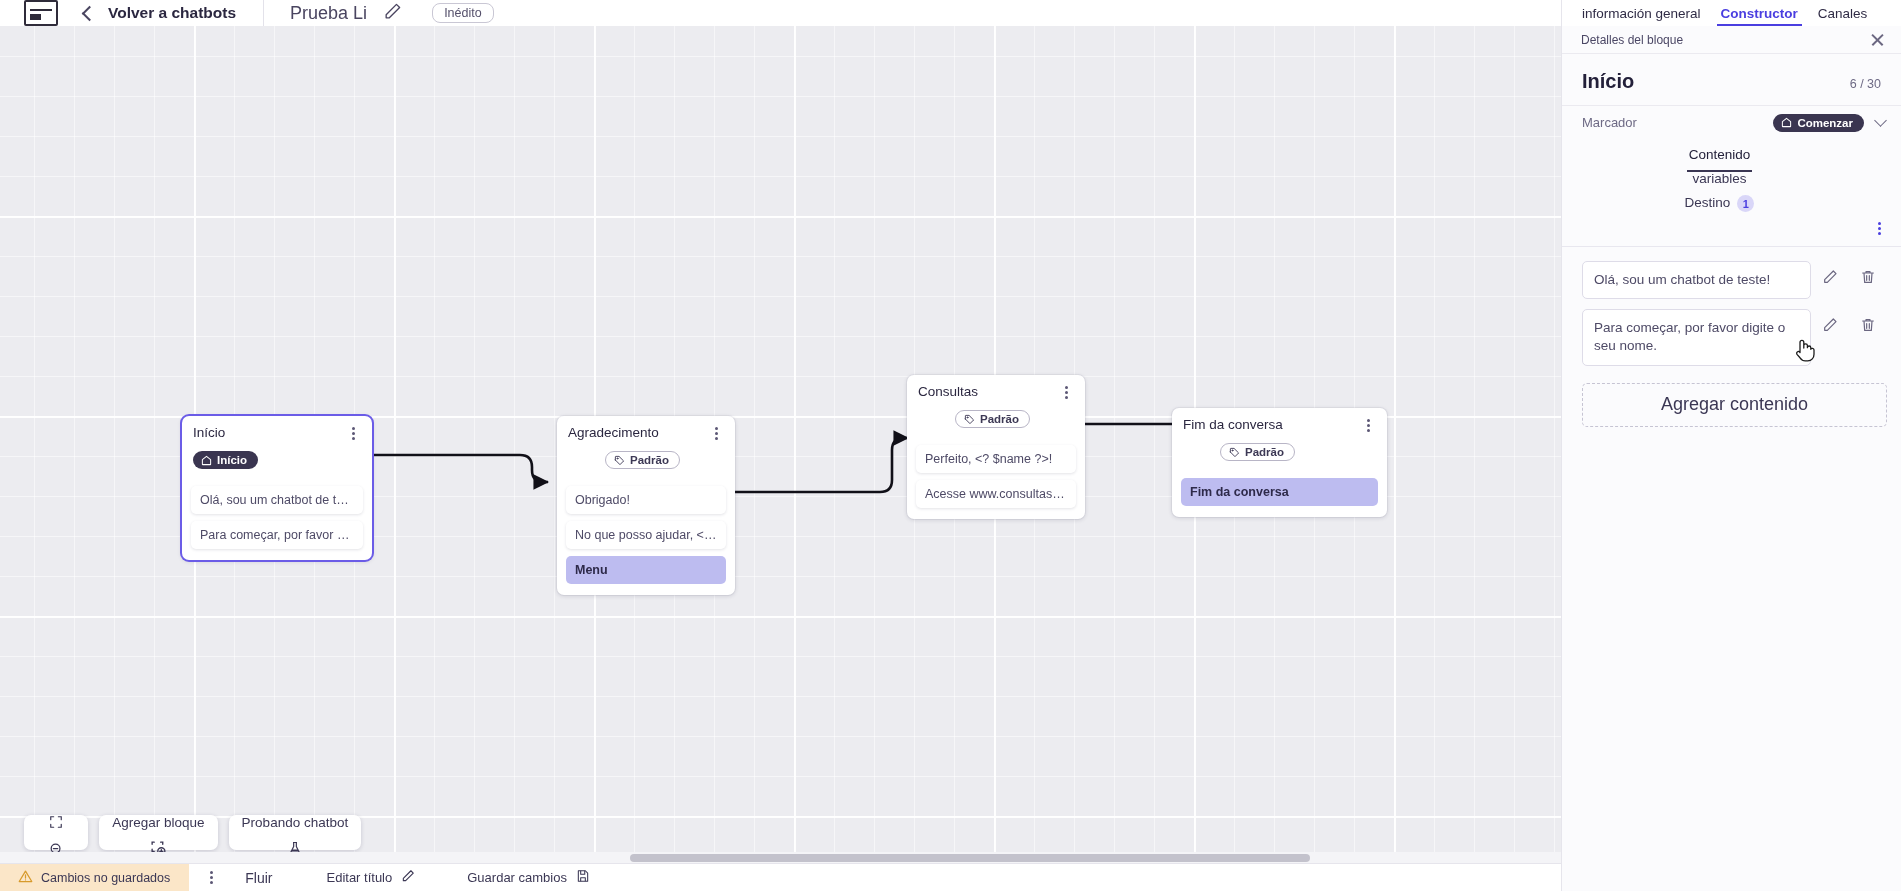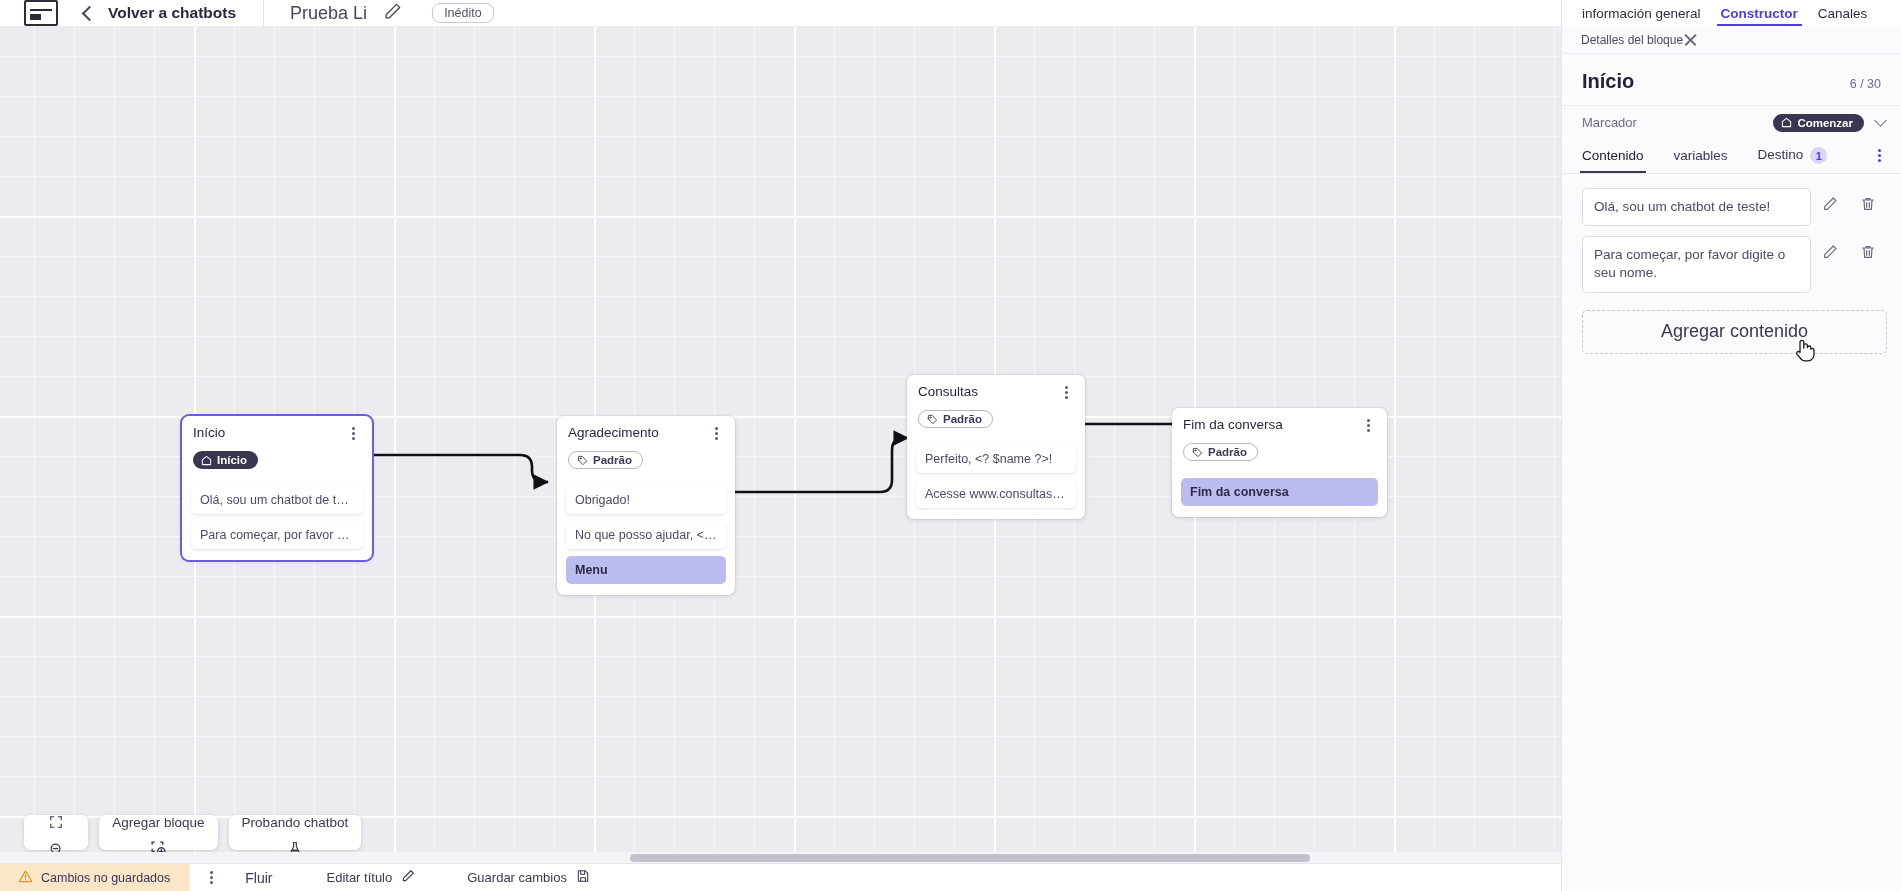--- a/index.html
+++ b/index.html
@@ -86,21 +86,21 @@
   .badge-dark {
     display: inline-flex; align-items: center; gap: 5px;
     background: #3a3550; color: #fff; border-radius: 11px;
     padding: 3px 11px 3px 8px; font-size: 11.5px; font-weight: 700;
     margin-top: 9px;
   }
   .badge-out {
     display: inline-flex; align-items: center; gap: 5px;
     border: 1px solid #b8b5c6; color: #3d3955; border-radius: 11px;
     padding: 2px 10px 2px 8px; font-size: 11.5px; font-weight: 700;
-    background: #fff; margin-top: 9px;
+    background: #fff; margin-top: 9px; margin-left: 37px;
   }
   .node-body { padding: 0 9px 11px 9px; }
   .msg {
     background: #ffffff; border-radius: 5px; padding: 7px 9px;
     font-size: 12.5px; color: #4e4a66; margin-top: 7px;
     box-shadow: 0 1px 3px rgba(40,35,70,.13);
     white-space: nowrap; overflow: hidden; text-overflow: ellipsis;
   }
   .msg.accent {
     background: #bdbcf0; color: #2e2a4a; font-weight: 700;
@@ -162,21 +162,21 @@
   .rp-tab {
     font-size: 13.5px; color: #2f2b45; padding: 0 10px 5px 10px;
     position: relative; white-space: nowrap; cursor: pointer;
   }
   .rp-tab.active { color: #4a3ee0; font-weight: 700; }
   .rp-tab.active::after {
     content:""; position:absolute; left:6px; right:6px; bottom:0; height:2.5px;
     background:#4a3ee0;
   }
   .rp-subhead {
-    height: 28px; display: flex; align-items: center; 
+    height: 28px; display: flex; align-items: center; justify-content: space-between;
     padding: 0 16px 0 19px; font-size: 12px; color: #4b4765;
     background: #fbfbfd; border-bottom: 1px solid #ebeaf0;
   }
   .close-x { width: 15px; height: 15px; position: relative; cursor: pointer; }
   .close-x::before, .close-x::after {
     content:""; position:absolute; left:0; top:7px; width:15px; height:1.6px;
     background:#6b6781;
   }
   .close-x::before { transform: rotate(45deg); }
   .close-x::after  { transform: rotate(-45deg); }
@@ -195,21 +195,21 @@
   }
   .rp-marker-label { font-size: 13px; color: #6e6a85; }
   .chev-dn {
     width: 9px; height: 9px; border-right: 1.8px solid #6b6781;
     border-bottom: 1.8px solid #6b6781; transform: rotate(45deg);
     margin-left: 12px; margin-bottom: 4px; cursor: pointer; flex: none;
   }
 
   .rp-tabs2 {
     display: flex; align-items: center; gap: 0; padding: 8px 14px 0 20px;
-    border-bottom: 1px solid #e8e7ef; position: relative;
+    border-bottom: 1px solid #e8e7ef; position: relative; flex-direction: column;
   }
   .rp-tab2 {
     font-size: 13.5px; color: #3a3653; padding: 0 14px 9px 0;
     margin-right: 16px; position: relative; cursor: pointer; white-space: nowrap;
   }
   .rp-tab2.active { color: #23203a; font-weight: 400; }
   .rp-tab2.active::after {
     content:""; position:absolute; left:-2px; right:12px; bottom:-1px; height:2.5px;
     background:#3a3653;
   }

